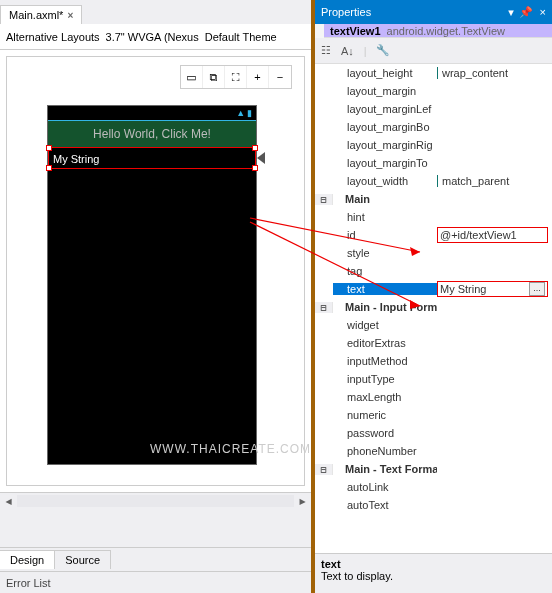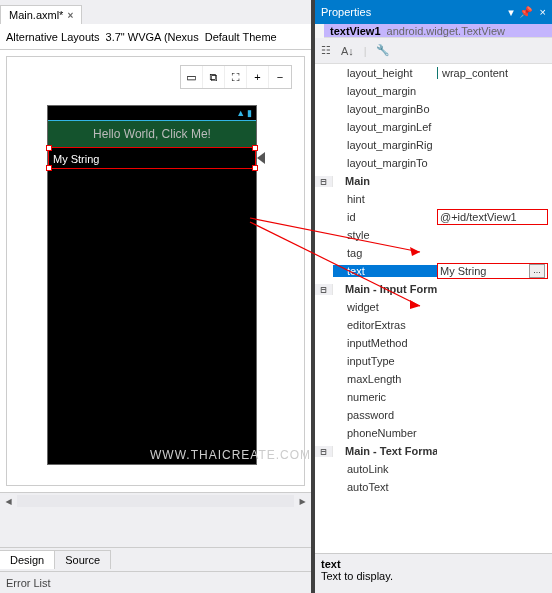--- a/index.html
+++ b/index.html
@@ -1,18 +1,18 @@
 <!DOCTYPE html>
 <html><head>
 <meta charset="utf-8">
 <style>
 * { box-sizing: border-box; margin: 0; padding: 0; font-family: "Segoe UI", Tahoma, sans-serif; font-size: 11px; }
 body { width: 552px; height: 593px; background: #efeff2; display: flex; overflow: hidden; }
 
-.left { width: 315px; height: 593px; display: flex; flex-direction: column; border-right: 4px solid #404040; }
+.left { width: 315px; height: 593px; display: flex; flex-direction: column; border-right: 4px solid #a16207; }
 .tabstrip { height: 24px; background: #efeff2; display: flex; align-items: flex-end; }
 .tab-file { background: #fff; border-top: 1px solid #ccc; border-left: 1px solid #ccc; border-right: 1px solid #ccc; padding: 3px 8px; display: flex; align-items: center; gap: 4px; }
 .tab-x { color: #666; font-weight: bold; font-size: 10px; }
 .toolbar-row { height: 26px; background: #fff; border-bottom: 1px solid #ccc; display: flex; align-items: center; padding: 0 6px; gap: 6px; }
 .design-surface { flex: 1; background: #fff; position: relative; overflow: hidden; }
 .design-inner { position: absolute; inset: 6px 6px 6px 6px; border: 1px solid #ccc; }
 .btn-toolbar { position: absolute; top: 8px; right: 12px; height: 24px; background: #fff; border: 1px solid #ccc; display: flex; }
 .btn-toolbar span { width: 22px; display: flex; align-items: center; justify-content: center; border-right: 1px solid #eee; }
 .btn-toolbar span:last-child { border-right: none; }
 .phone { position: absolute; top: 48px; left: 40px; width: 210px; height: 360px; background: #000; border: 1px solid #666; }
@@ -24,21 +24,21 @@
 .dot.tl { top: -3px; left: -3px; } .dot.tr { top: -3px; right: -3px; }
 .dot.bl { bottom: -3px; left: -3px; } .dot.br { bottom: -3px; right: -3px; }
 .pointer-r { position: absolute; right: -10px; top: 50%; transform: translateY(-50%); width: 0; height: 0; border-top: 6px solid transparent; border-bottom: 6px solid transparent; border-right: 8px solid #555; }
 .scroll-h { height: 17px; background: #efeff2; border-top: 1px solid #ccc; display: flex; align-items: center; }
 .scroll-h .tri { width: 17px; text-align: center; color: #606060; font-size: 8px; }
 .scroll-h .track { flex: 1; height: 12px; background: #e8e8ec; position: relative; }
 .designsrc { height: 24px; background: #efeff2; border-top: 1px solid #ccc; display: flex; align-items: center; margin-top: 38px; }
 .dtab { padding: 3px 10px; border-right: 1px solid #ccc; border-top: 1px solid #ccc; }
 .dtab.active { background: #fff; }
 .errorlist { height: 22px; border-top: 1px solid #ccc; display: flex; align-items: center; padding: 0 6px; color: #444; }
-.watermark { position: absolute; bottom: 30px; left: 150px; color: #ccc; font-size: 12px; letter-spacing: 1px; pointer-events: none; }
+.watermark { position: absolute; bottom: 36px; left: 150px; color: #ccc; font-size: 12px; letter-spacing: 1px; pointer-events: none; }
 
 .right { flex: 1; height: 593px; display: flex; flex-direction: column; background: #f5f5f5; }
 .props-header { height: 24px; background: #007acc; color: #fff; display: flex; align-items: center; padding: 0 6px; justify-content: space-between; }
 .props-header .icons { display: flex; gap: 6px; }
 .obj-row { height: 14px; background: #c4b5fd; border-bottom: 1px solid #ddd; display: flex; align-items: center; padding: 0 6px; gap: 6px; margin-left: 9px; }
 .obj-row .name { font-weight: bold; }
 .obj-row .type { color: #666; }
 .tool-icons { height: 26px; background: #efeff2; border-bottom: 1px solid #ddd; display: flex; align-items: center; padding: 0 6px; gap: 10px; }
 .tool-icons span { color: #555; }
 .grid { flex: 1; overflow: auto; background: #fff; font-size: 11px; }
@@ -140,37 +140,42 @@
         <span class="key indent">layout_height</span>
         <span class="val">wrap_content</span>
       </div>
     <div class="row">
         <span class="gutter"></span>
         <span class="key indent">layout_margin</span>
         <span class="val"></span>
       </div>
     <div class="row">
         <span class="gutter"></span>
+        <span class="key indent">layout_marginLef</span>
+        <span class="val"></span>
+      </div>
+    <div class="row">
+        <span class="gutter"></span>
         <span class="key indent">layout_marginBo</span>
         <span class="val"></span>
       </div>
     <div class="row">
         <span class="gutter"></span>
-        <span class="key indent">layout_marginLef</span>
-        <span class="val"></span>
-      </div>
-    <div class="row">
-        <span class="gutter"></span>
         <span class="key indent">layout_marginRig</span>
         <span class="val"></span>
       </div>
     <div class="row">
         <span class="gutter"></span>
         <span class="key indent">layout_marginTo</span>
         <span class="val"></span>
+      </div>
+    <div class="row">
+        <span class="gutter"></span>
+        <span class="key indent">layout_width</span>
+        <span class="val">match_parent</span>
       </div>
     <div class="row cat">
         <span class="gutter">⊟</span>
         <span class="key">Main</span>
         <span class="val"></span>
       </div>
     <div class="row">
         <span class="gutter"></span>
         <span class="key indent">hint</span>
         <span class="val"></span>

